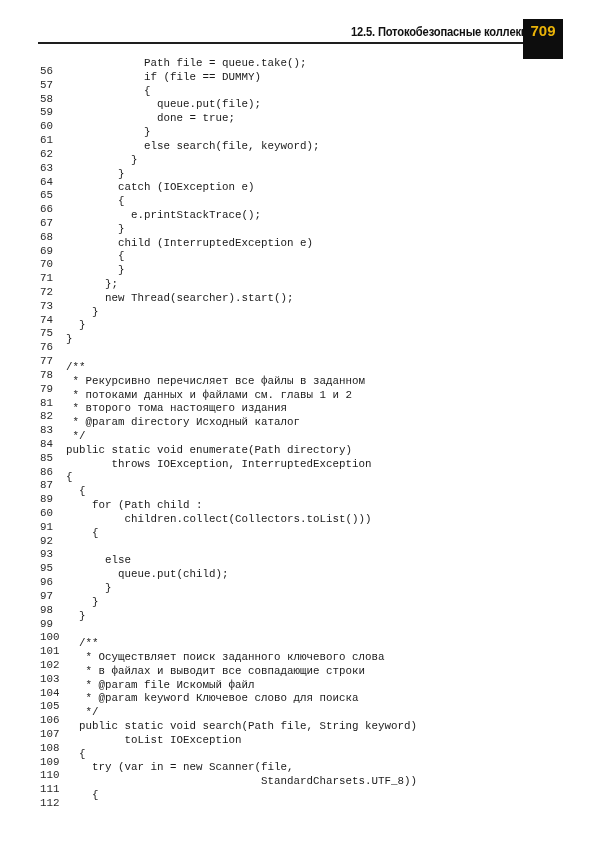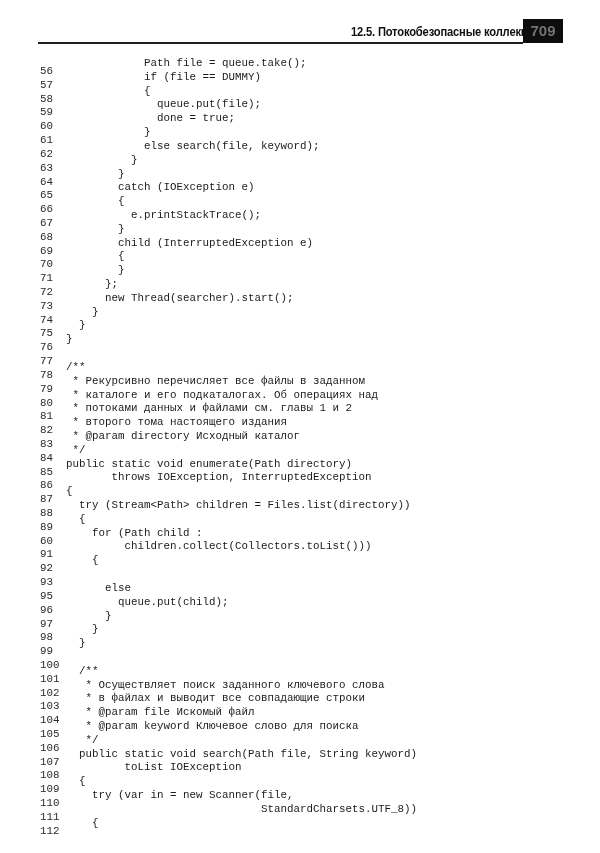--- a/index.html
+++ b/index.html
@@ -42,23 +42,23 @@
       transform: scaleX(0.86);
       transform-origin: right center;
       white-space: nowrap;
       color: #111;
     }
     .page-number {
       position: absolute;
       left: 523px;
       top: 19px;
       width: 40px;
-      height: 24px;
+      height: 40px;
       background: #0d0d0d;
-      color: #737373;
+      color: #eab308;
       font-family: "Liberation Sans", sans-serif;
       font-weight: bold;
       font-size: 15px;
       line-height: 24px;
       text-align: center;
     }
     .code-listing {
       position: absolute;
       left: 0;
       top: 57px;
@@ -112,29 +112,27 @@
     <div class="code-line"><span class="line-number">70</span><span class="line-code">        {</span></div>
     <div class="code-line"><span class="line-number">71</span><span class="line-code">        }</span></div>
     <div class="code-line"><span class="line-number">72</span><span class="line-code">      };</span></div>
     <div class="code-line"><span class="line-number">73</span><span class="line-code">      new Thread(searcher).start();</span></div>
     <div class="code-line"><span class="line-number">74</span><span class="line-code">    }</span></div>
     <div class="code-line"><span class="line-number">75</span><span class="line-code">  }</span></div>
     <div class="code-line"><span class="line-number">76</span><span class="line-code">}</span></div>
     <div class="code-line"><span class="line-number">77</span><span class="line-code"></span></div>
     <div class="code-line"><span class="line-number">78</span><span class="line-code">/**</span></div>
     <div class="code-line"><span class="line-number">79</span><span class="line-code"> * Рекурсивно перечисляет все файлы в заданном</span></div>
-    <div class="code-line"><span class="line-number">80</span><span class="line-code"> * каталоге и его подкаталогах. Об операциях над</span></div>
     <div class="code-line"><span class="line-number">81</span><span class="line-code"> * потоками данных и файлами см. главы 1 и 2</span></div>
     <div class="code-line"><span class="line-number">82</span><span class="line-code"> * второго тома настоящего издания</span></div>
     <div class="code-line"><span class="line-number">83</span><span class="line-code"> * @param directory Исходный каталог</span></div>
     <div class="code-line"><span class="line-number">84</span><span class="line-code"> */</span></div>
     <div class="code-line"><span class="line-number">85</span><span class="line-code">public static void enumerate(Path directory)</span></div>
     <div class="code-line"><span class="line-number">86</span><span class="line-code">       throws IOException, InterruptedException</span></div>
     <div class="code-line"><span class="line-number">87</span><span class="line-code">{</span></div>
-    <div class="code-line"><span class="line-number">88</span><span class="line-code">  try (Stream&lt;Path&gt; children = Files.list(directory))</span></div>
     <div class="code-line"><span class="line-number">89</span><span class="line-code">  {</span></div>
     <div class="code-line"><span class="line-number">60</span><span class="line-code">    for (Path child :</span></div>
     <div class="code-line"><span class="line-number">91</span><span class="line-code">         children.collect(Collectors.toList()))</span></div>
     <div class="code-line"><span class="line-number">92</span><span class="line-code">    {</span></div>
     <div class="code-line"><span class="line-number">93</span></div>
     <div class="code-line"><span class="line-number">95</span><span class="line-code">      else</span></div>
     <div class="code-line"><span class="line-number">96</span><span class="line-code">        queue.put(child);</span></div>
     <div class="code-line"><span class="line-number">97</span><span class="line-code">      }</span></div>
     <div class="code-line"><span class="line-number">98</span><span class="line-code">    }</span></div>
     <div class="code-line"><span class="line-number">99</span><span class="line-code">  }</span></div>

